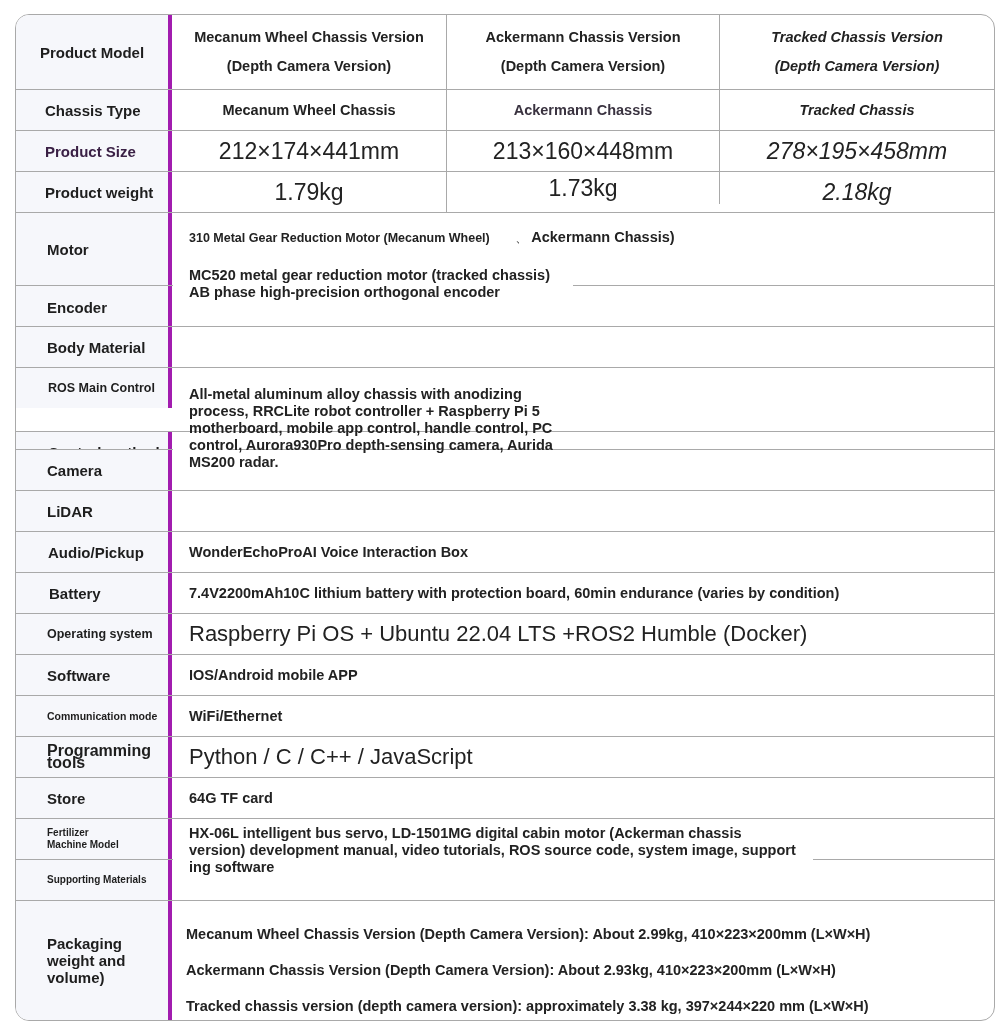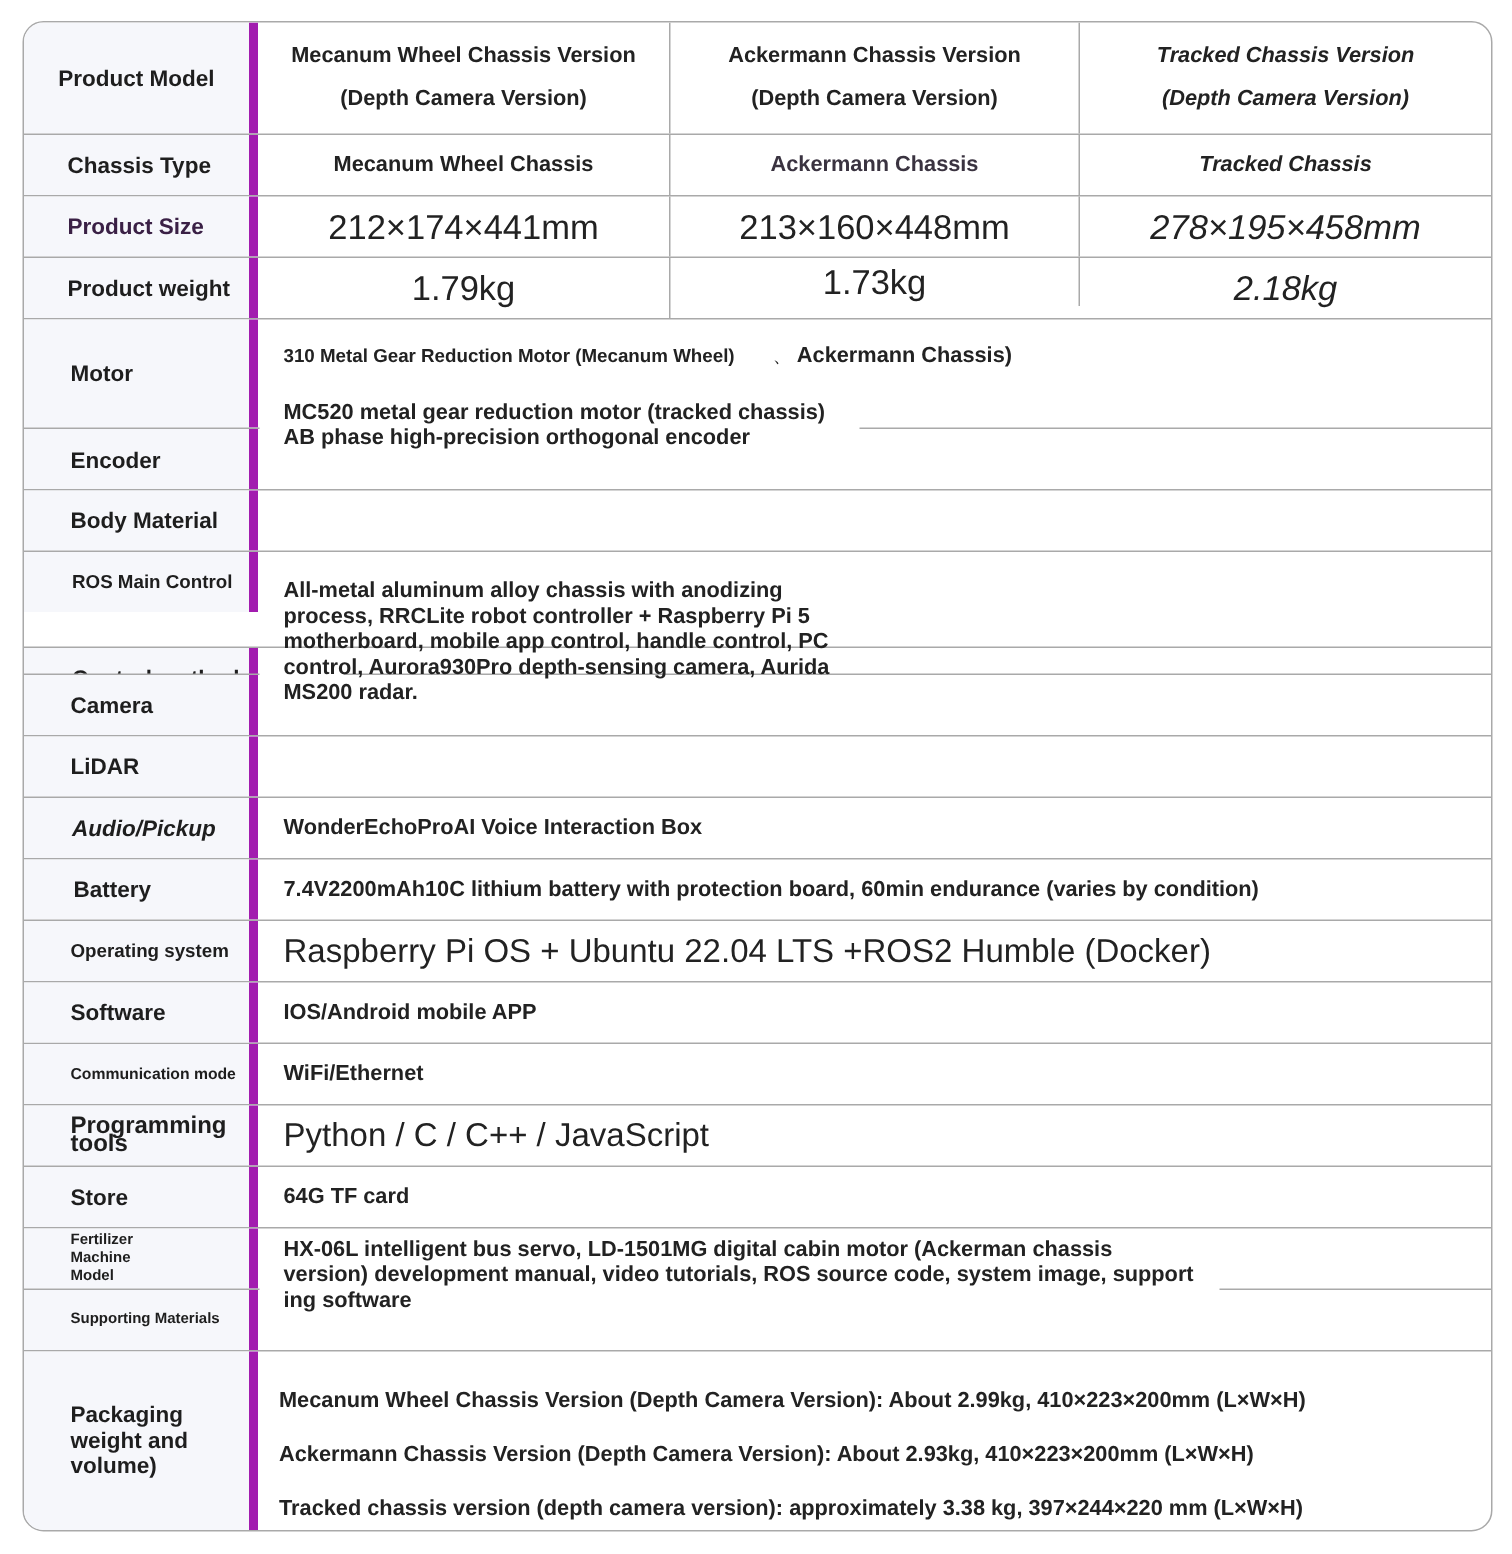--- a/index.html
+++ b/index.html
@@ -1,20 +1,20 @@
 <!DOCTYPE html>
 <html><head>
 <meta charset="utf-8">
 <style>
   html, body { margin:0; padding:0; background:#ffffff; }
   body { width:1008px; height:1036px; position:relative; font-family:"Liberation Sans", sans-serif; color:#222; overflow:hidden; }
   .table { position:absolute; left:15px; top:14px; width:978px; height:1005px; border:1px solid #a9a9a9; border-radius:14px; overflow:hidden; background:#fff; }
   .row { position:absolute; left:0; width:978px; border-top:1px solid #a9a9a9; box-sizing:border-box; }
   .row.first { border-top:none; }
-  .label { position:absolute; left:0; top:0; bottom:0; width:156px; background:#f6f7fb; border-right:6px solid #a21caf; box-sizing:border-box; display:flex; align-items:center; padding-left:31px; font-weight:bold; font-size:15px; color:#1e1e1e; }
+  .label { position:absolute; left:0; top:0; bottom:0; width:156px; background:#f6f7fb; border-right:4px solid #a21caf; box-sizing:border-box; display:flex; align-items:center; padding-left:31px; font-weight:bold; font-size:15px; color:#1e1e1e; }
   .label.center { justify-content:center; padding-left:0; }
   .label.small { font-size:12.5px; }
   .label.xsmall { font-size:10.5px; font-weight:bold; padding-left:31px; line-height:12px; }
   .label.purple { color:#3a2045; }
   .cell { position:absolute; top:0; bottom:0; display:flex; align-items:center; justify-content:center; text-align:center; font-size:14.5px; font-weight:bold; color:#222; box-sizing:border-box; }
   .cell.c1 { left:156px; width:275px; border-right:1px solid #a9a9a9; }
   .cell.c2 { left:431px; width:273px; border-right:1px solid #a9a9a9;text-align:right; }
   .cell.c3 { left:704px; width:274px;font-style:italic; }
   .cell.big { font-weight:normal; font-size:23px; color:#222; }
   .cell.two { flex-direction:column; line-height:29px; }
@@ -108,21 +108,21 @@
 
   <div class="overlay" style="left:173px;top:371px;">
     <div>All-metal aluminum alloy chassis with anodizing</div>
     <div>process, RRCLite robot controller + Raspberry Pi 5</div>
     <div>motherboard, mobile app control, handle control, PC</div>
     <div>control, Aurora930Pro depth-sensing camera, Aurida</div>
     <div>MS200 radar.</div>
   </div>
 
   <div class="row" style="top:516px;height:41px;">
-    <div class="label" style="padding-left:32px;font-style:italic;">Audio/Pickup</div>
+    <div class="label" style="padding-left:32px;">Audio/Pickup</div>
     <div class="wide">WonderEchoProAI Voice Interaction Box</div>
   </div>
 
   <div class="row" style="top:557px;height:41px;">
     <div class="label" style="padding-left:33px;">Battery</div>
     <div class="wide">7.4V2200mAh10C lithium battery with protection board, 60min endurance (varies by condition)</div>
   </div>
 
   <div class="row" style="top:598px;height:41px;">
     <div class="label small" style="padding-left:31px;">Operating system</div>

